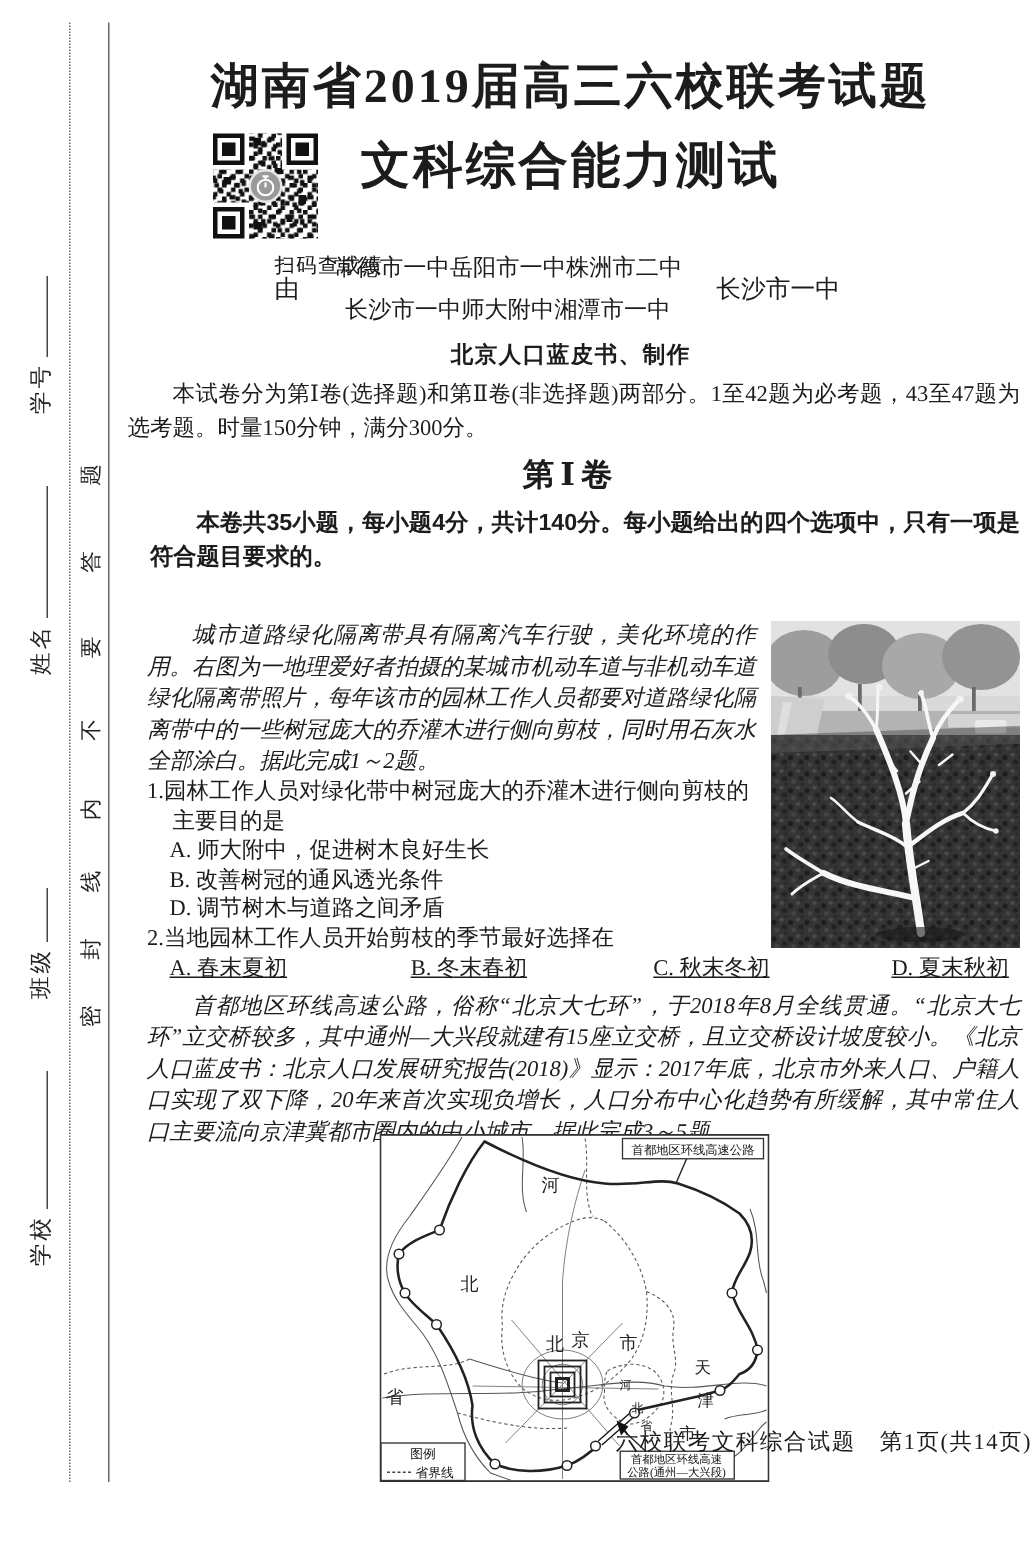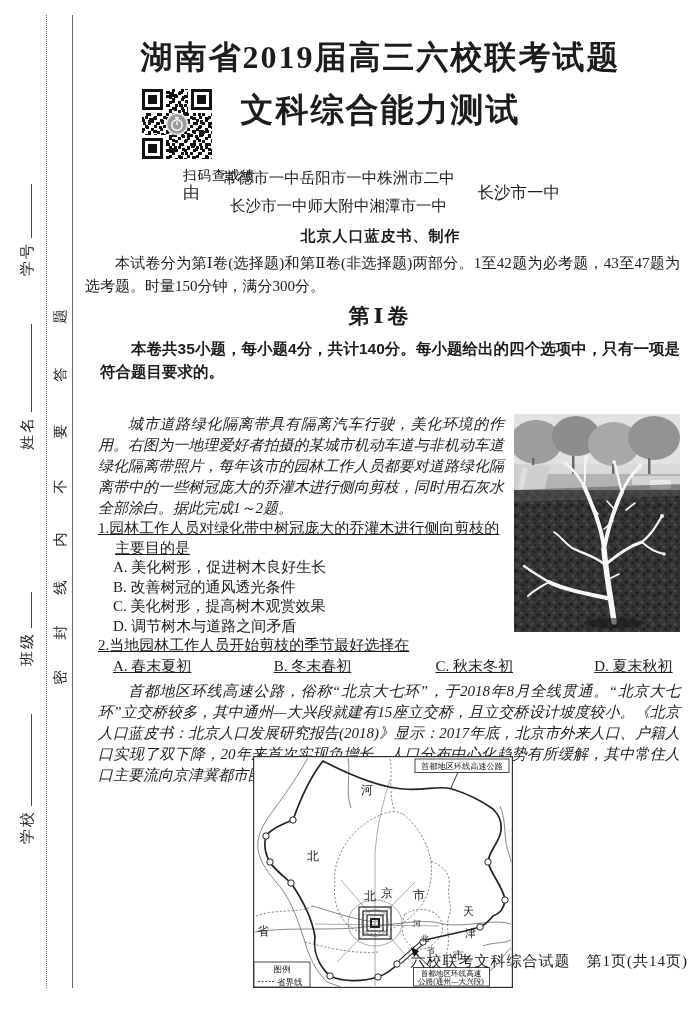--- a/index.html
+++ b/index.html
@@ -39,21 +39,21 @@
          text-indent:2em;text-align:justify;}
   .sec-head{position:absolute;left:73px;right:0;top:302px;text-align:center;
             font-size:21px;font-weight:bold;letter-spacing:4px;}
   .sec-note{position:absolute;left:100px;right:8px;top:337px;
             font-family:"Liberation Sans","DejaVu Sans",sans-serif;
             font-size:15.5px;font-weight:bold;line-height:23px;text-indent:2em;text-align:justify;}
   .flow{position:absolute;left:98px;right:8px;top:386px;margin-top:28px;}
   .photo{float:right;width:166px;height:218px;margin:0 0 8px 10px;}
   .passage{margin:0;font-style:italic;font-size:15px;line-height:21px;text-indent:2em;text-align:justify;}
   .q{font-size:15px;line-height:19.5px;}
-  .q .stem{padding-left:17px;text-indent:-17px;text-decoration:underline;}
+  .q .stem{padding-left:17px;text-indent:-17px;}
   .q .opts-v div{padding-left:15px;}
   .q .opts-h{padding-left:15px;white-space:nowrap;height:20px;line-height:20px;}
   .q .opts-h span{display:inline-block;text-decoration:underline;}
   .q .opts-h span:nth-child(1){width:157px;}
   .q .opts-h span:nth-child(2){width:158px;}
   .q .opts-h span:nth-child(3){width:155px;}
   .p2{margin-top:5px;}
 
   
   .map-wrap{position:absolute;left:253px;top:756px;width:260px;height:232px;}
@@ -227,23 +227,22 @@
           <circle cx="100" cy="48" r="2"></circle>
       </g>
       <ellipse cx="100" cy="209" rx="30" ry="5" fill="#181818" opacity="0.6"></ellipse>
     </svg>
 
     <p class="passage">城市道路绿化隔离带具有隔离汽车行驶，美化环境的作用。右图为一地理爱好者拍摄的某城市机动车道与非机动车道绿化隔离带照片，每年该市的园林工作人员都要对道路绿化隔离带中的一些树冠庞大的乔灌木进行侧向剪枝，同时用石灰水全部涂白。据此完成1～2题。</p>
 
     <div class="q">
       <div class="stem"><span>1.</span><span>园林工作人员对绿化带中树冠庞大的乔灌木进行侧向剪枝的主要目的是</span></div>
       <div class="opts-v">
-        <div>A. 美化树形，促进树木良好生长</div>
+        <div>A. 师大附中，促进树木良好生长</div>
         <div>B. 改善树冠的通风透光条件</div>
-        <div>C. 美化树形，提高树木观赏效果</div>
         <div>D. 调节树木与道路之间矛盾</div>
       </div>
     </div>
 
     <div class="q">
       <div class="stem"><span>2.</span><span>当地园林工作人员开始剪枝的季节最好选择在</span></div>
       <div class="opts-h">
         <span>A. 春末夏初</span>
         <span>B. 冬末春初</span>
         <span>C. 秋末冬初</span>

